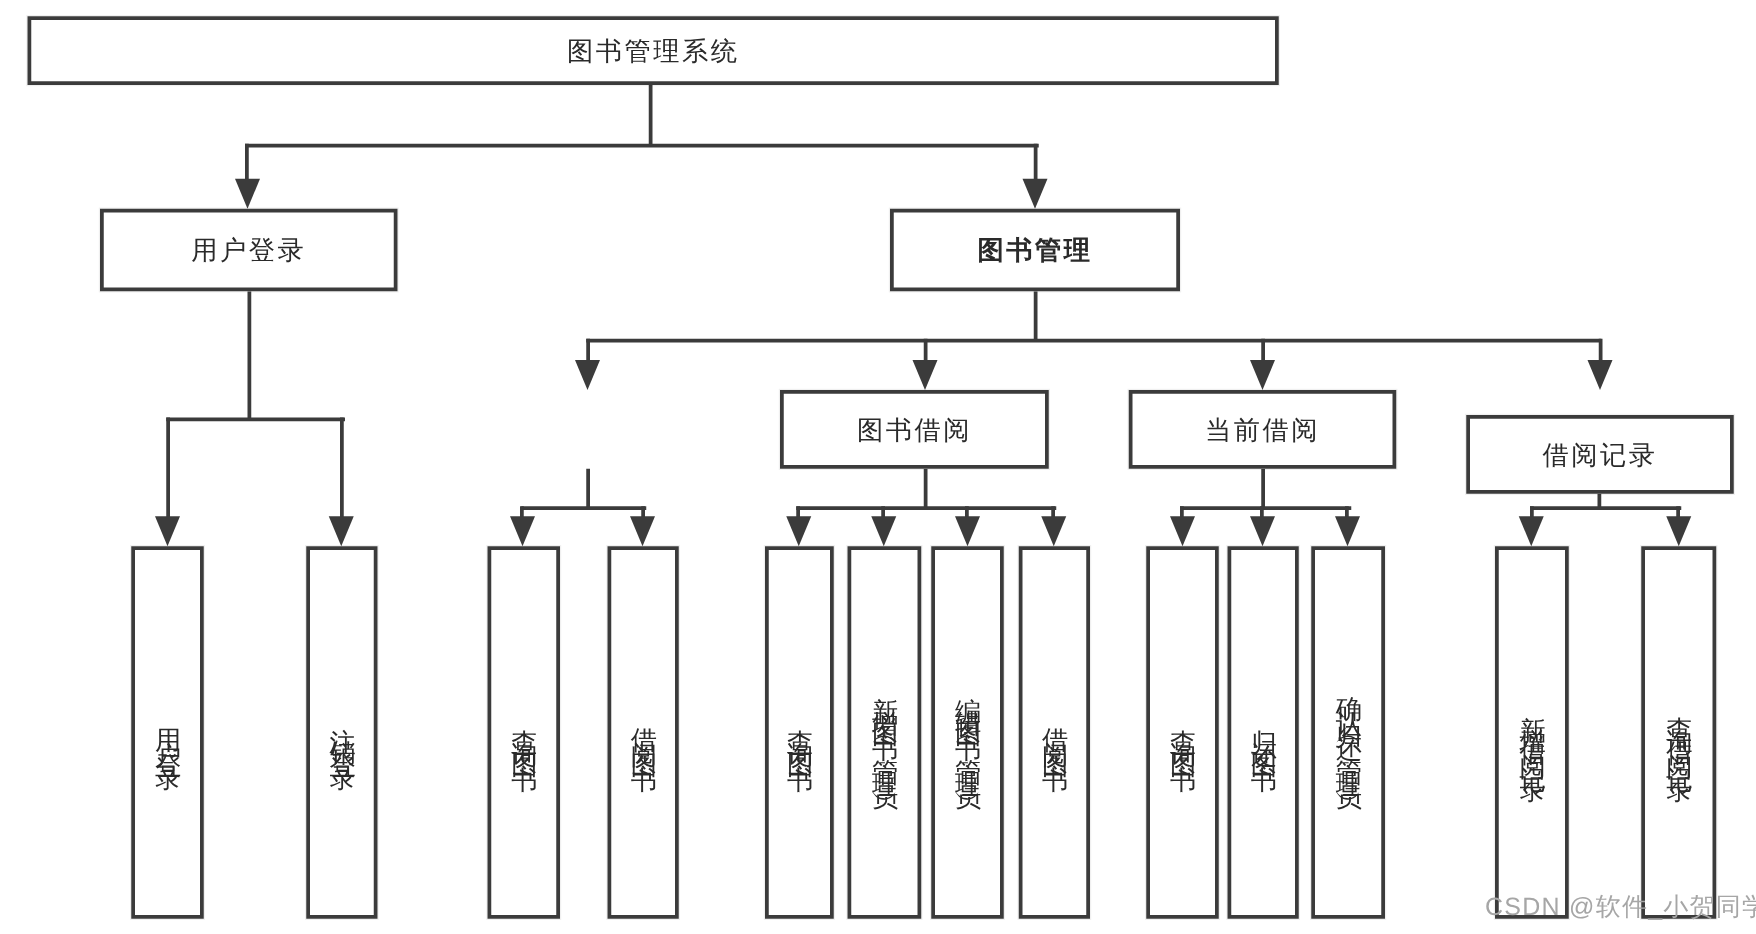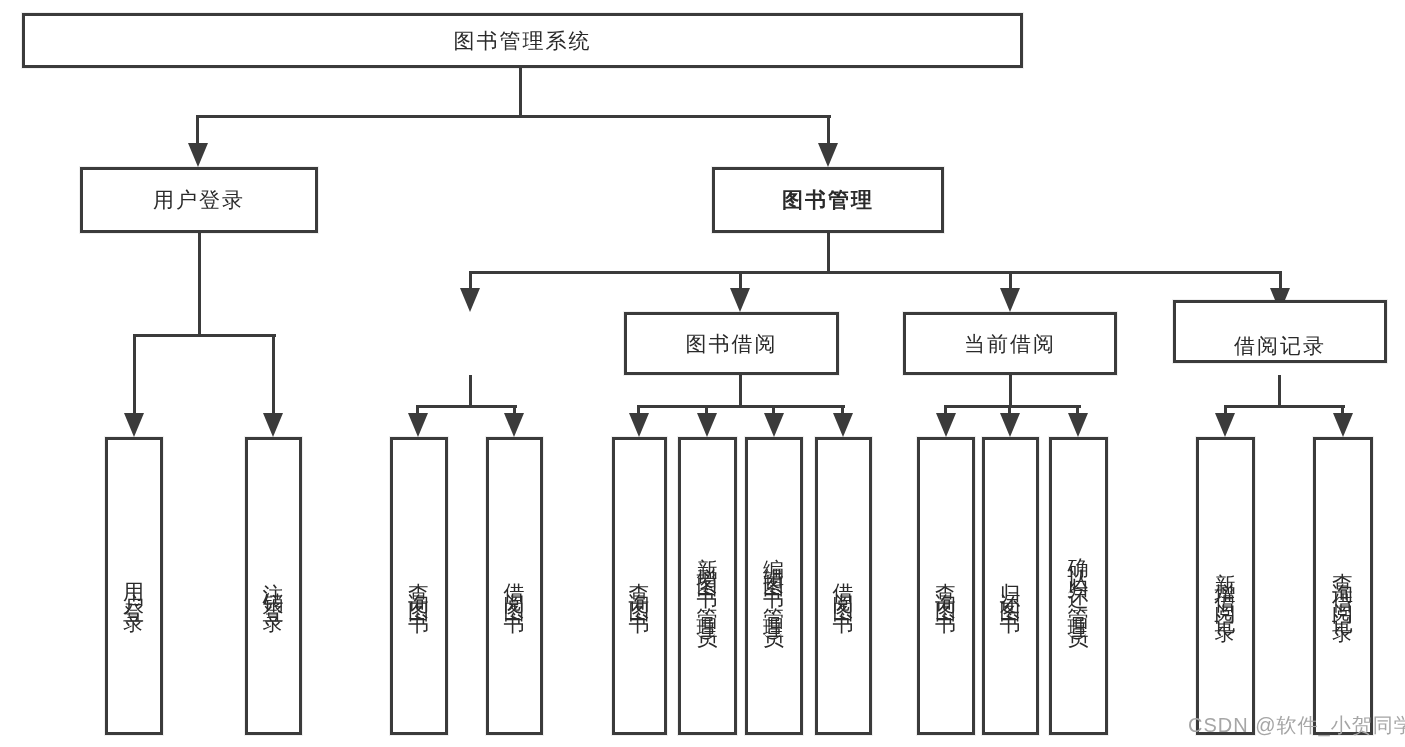--- a/index.html
+++ b/index.html
@@ -104,21 +104,21 @@
   <div class="box" style="left:712px; top:167px; width:232px; height:66px;font-weight:bold;">
     <span>图书管理</span>
   </div>
 
   <div class="box" style="left:624px; top:312px; width:215px; height:63px;">
     <span>图书借阅</span>
   </div>
   <div class="box" style="left:903px; top:312px; width:214px; height:63px;">
     <span>当前借阅</span>
   </div>
-  <div class="box" style="left:1173px; top:300px; width:214px; height:63px;align-items:flex-end;">
+  <div class="box" style="left:1173px; top:332px; width:214px; height:63px;">
     <span>借阅记录</span>
   </div>
 
   <div class="box vbox" style="left:105px; top:437px; width:58px; height:298px;">
     <span>用户登录</span>
   </div>
   <div class="box vbox" style="left:245px; top:437px; width:57px; height:298px;">
     <span>注销登录</span>
   </div>
 

